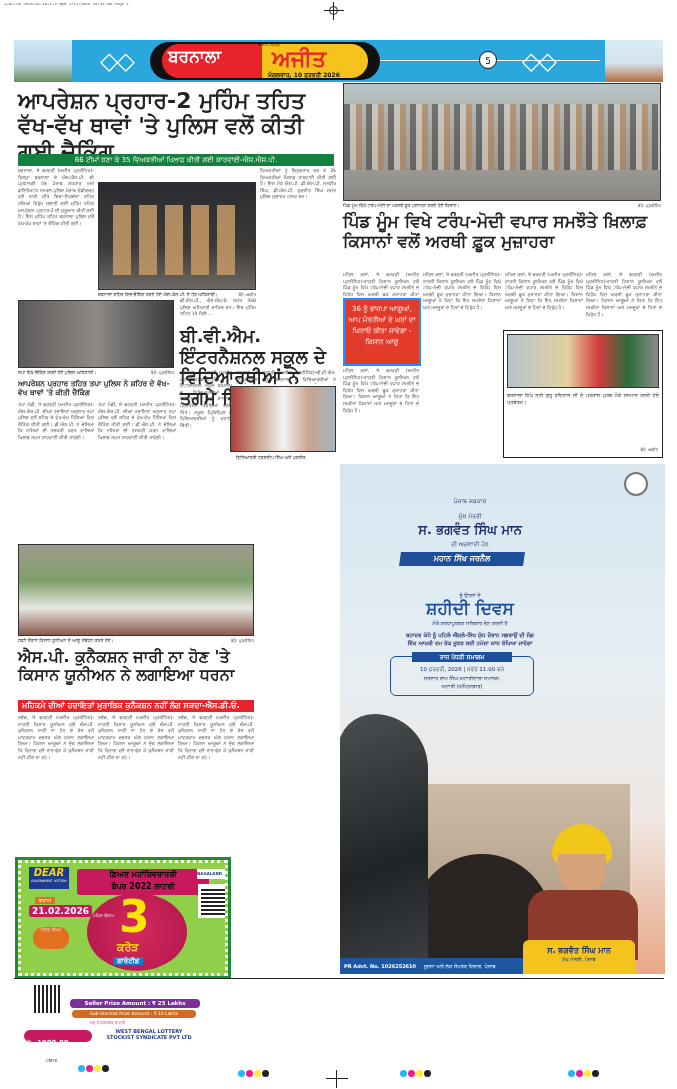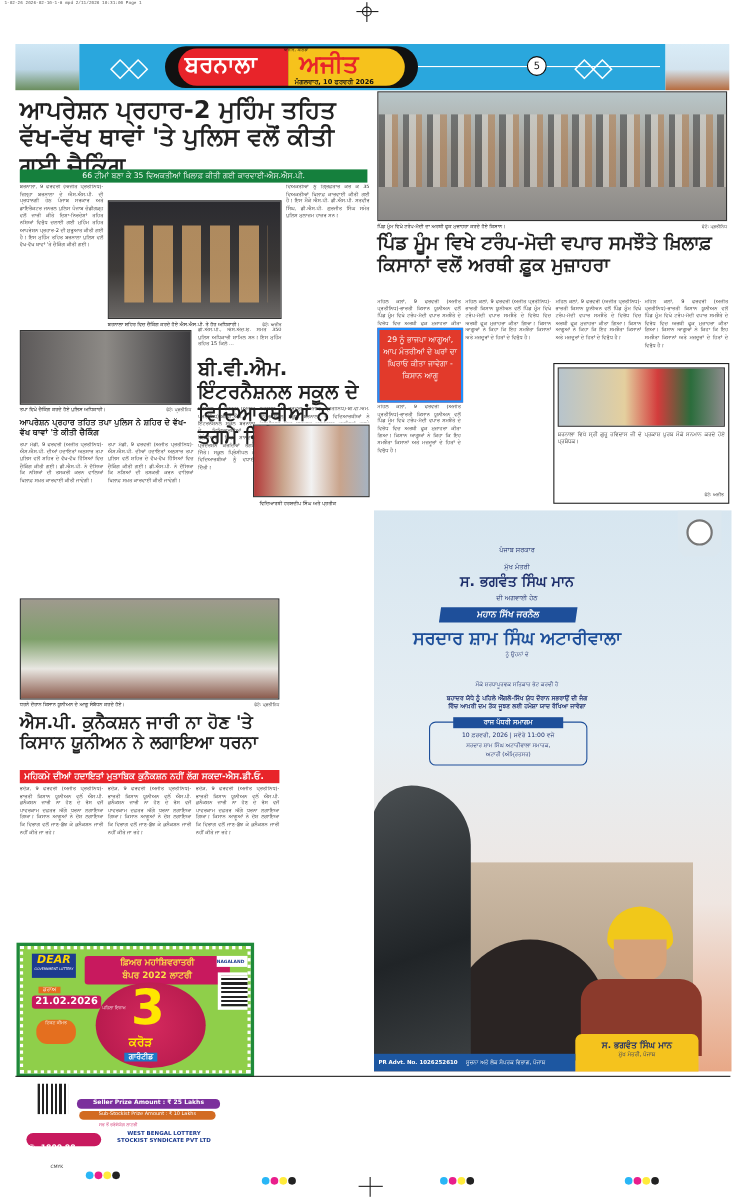--- a/index.html
+++ b/index.html
@@ -7,21 +7,21 @@
   .abs { position: absolute; }
   .slug { left: 4px; top: 2px; font-size: 4px; color: #555; font-family: "Liberation Mono", monospace; }
   .crop { background: #222; }
   .mast-left-photo { left: 14px; top: 40px; width: 58px; height: 42px; background: linear-gradient(180deg,#cfe7f5 0%,#bcd6e6 55%,#6a8d5d 100%); }
   .mast-right-photo { left: 605px; top: 40px; width: 58px; height: 42px; background: linear-gradient(180deg,#d9ecf7 0%,#d3e3ee 55%,#b56b3e 100%); }
   .mast-band { left: 72px; top: 40px; width: 533px; height: 42px; background: #2aa7dd; }
   .mast-diamonds { font-size: 24px; color:#fff; letter-spacing: -2px; line-height: 42px; }
   .mast-oval { left: 150px; top: 42px; width: 230px; height: 38px; background: #111; border-radius: 20px; }
   .mast-red { left: 162px; top: 44px; width: 100px; height: 34px; background: #e8242a; border-radius: 17px 0 0 17px; }
   .mast-yellow { left: 262px; top: 44px; width: 106px; height: 34px; background: #f6c21c; border-radius: 0 17px 17px 0; }
-  .mast-title1 { left: 168px; top: 46px; color: #fff; font-size: 21px; font-weight: bold; }
+  .mast-title1 { left: 168px; top: 46px; color: #fff; font-size: 17px; font-weight: bold; }
   .mast-title2 { left: 272px; top: 46px; color: #e8242a; font-size: 22px; font-weight: bold; }
   .mast-sub { left: 258px; top: 42px; font-size: 4px; color: #111; }
   .mast-date { left: 268px; top: 71px; font-size: 6px; color: #111; font-weight: bold; }
   .page-no { left: 479px; top: 51px; width: 18px; height: 18px; border-radius: 50%; background: #fff; color: #111; font-size: 9px; text-align: center; line-height: 18px; border: 1px solid #111; }
 
   .headline { font-family: "DejaVu Sans", sans-serif; font-weight: bold; color: #222; line-height: 1.15; }
   .hl-main { left: 18px; top: 88px; width: 316px; font-size: 22px; }
   .green-bar { left: 18px; top: 154px; width: 316px; height: 12px; background: #15803d; color: #fff; font-size: 7px; text-align: center; line-height: 12px; }
   .col { font-size: 4.6px; line-height: 6.6px; color: #333; text-align: justify; overflow: hidden; }
   .photo { background: #8a8a8a; overflow: hidden; border: 1px solid #333; }
@@ -98,42 +98,42 @@
 <div class="abs col" style="left:98px;top:715px;width:76px;height:136px;">ਭਦੌੜ, 9 ਫਰਵਰੀ (ਅਜੀਤ ਪ੍ਰਤੀਨਿਧ)-ਭਾਰਤੀ ਕਿਸਾਨ ਯੂਨੀਅਨ ਵਲੋਂ ਐਸ.ਪੀ. ਕੁਨੈਕਸ਼ਨ ਜਾਰੀ ਨਾ ਹੋਣ ਦੇ ਰੋਸ ਵਜੋਂ ਪਾਵਰਕਾਮ ਦਫ਼ਤਰ ਅੱਗੇ ਧਰਨਾ ਲਗਾਇਆ ਗਿਆ। ਕਿਸਾਨ ਆਗੂਆਂ ਨੇ ਦੋਸ਼ ਲਗਾਇਆ ਕਿ ਵਿਭਾਗ ਵਲੋਂ ਜਾਣ-ਬੁੱਝ ਕੇ ਕੁਨੈਕਸ਼ਨ ਜਾਰੀ ਨਹੀਂ ਕੀਤੇ ਜਾ ਰਹੇ।</div>
 <div class="abs col" style="left:178px;top:715px;width:76px;height:136px;">ਭਦੌੜ, 9 ਫਰਵਰੀ (ਅਜੀਤ ਪ੍ਰਤੀਨਿਧ)-ਭਾਰਤੀ ਕਿਸਾਨ ਯੂਨੀਅਨ ਵਲੋਂ ਐਸ.ਪੀ. ਕੁਨੈਕਸ਼ਨ ਜਾਰੀ ਨਾ ਹੋਣ ਦੇ ਰੋਸ ਵਜੋਂ ਪਾਵਰਕਾਮ ਦਫ਼ਤਰ ਅੱਗੇ ਧਰਨਾ ਲਗਾਇਆ ਗਿਆ। ਕਿਸਾਨ ਆਗੂਆਂ ਨੇ ਦੋਸ਼ ਲਗਾਇਆ ਕਿ ਵਿਭਾਗ ਵਲੋਂ ਜਾਣ-ਬੁੱਝ ਕੇ ਕੁਨੈਕਸ਼ਨ ਜਾਰੀ ਨਹੀਂ ਕੀਤੇ ਜਾ ਰਹੇ।</div>
 
 <div class="abs photo" style="left:343px;top:83px;width:318px;height:118px;background:linear-gradient(180deg,#b8c6c9 0%,#a9a49b 45%,#9d9a95 70%,#8a8886 100%);">
   <div class="abs" style="left:0;top:20px;width:318px;height:66px;background:repeating-linear-gradient(90deg,#3a3a3a 0 6px,#d8d2c9 6px 12px,#b07a4a 12px 18px,transparent 18px 22px);opacity:.55;"></div>
 </div>
 <div class="abs caption" style="left:343px;top:203px;width:220px;">ਪਿੰਡ ਮੂੰਮ ਵਿਖੇ ਟਰੰਪ-ਮੋਦੀ ਦਾ ਅਰਥੀ ਫੂਕ ਮੁਜ਼ਾਹਰਾ ਕਰਦੇ ਹੋਏ ਕਿਸਾਨ।</div>
 <div class="abs credit" style="left:585px;top:203px;width:76px;">ਫੋਟੋ: ਪ੍ਰਤੀਨਿਧ</div>
 <div class="abs headline" style="left:343px;top:212px;width:320px;font-size:17px;">ਪਿੰਡ ਮੂੰਮ ਵਿਖੇ ਟਰੰਪ-ਮੋਦੀ ਵਪਾਰ ਸਮਝੌਤੇ ਖ਼ਿਲਾਫ਼ ਕਿਸਾਨਾਂ ਵਲੋਂ ਅਰਥੀ ਫ਼ੂਕ ਮੁਜ਼ਾਹਰਾ</div>
 <div class="abs col" style="left:343px;top:272px;width:76px;height:24px;">ਮਹਿਲ ਕਲਾਂ, 9 ਫਰਵਰੀ (ਅਜੀਤ ਪ੍ਰਤੀਨਿਧ)-ਭਾਰਤੀ ਕਿਸਾਨ ਯੂਨੀਅਨ ਵਲੋਂ ਪਿੰਡ ਮੂੰਮ ਵਿਖੇ ਟਰੰਪ-ਮੋਦੀ ਵਪਾਰ ਸਮਝੌਤੇ ਦੇ ਵਿਰੋਧ ਵਿਚ ਅਰਥੀ ਫੂਕ ਮੁਜ਼ਾਹਰਾ ਕੀਤਾ ਗਿਆ। ਕਿਸਾਨ ਆਗੂਆਂ ਨੇ ਕਿਹਾ ਕਿ ਇਹ ਸਮਝੌਤਾ ਕਿਸਾਨਾਂ ਅਤੇ ਮਜ਼ਦੂਰਾਂ ਦੇ ਹਿਤਾਂ ਦੇ ਵਿਰੁੱਧ ਹੈ।</div>
-<div class="abs redbox" style="left:343px;top:298px;width:78px;height:68px;font-size:7px;line-height:11px;">29 ਨੂੰ ਭਾਜਪਾ ਆਗੂਆਂ, ਆਪ ਮੰਤਰੀਆਂ ਦੇ ਘਰਾਂ ਦਾ ਘਿਰਾਓ ਕੀਤਾ ਜਾਵੇਗਾ - ਕਿਸਾਨ ਆਗੂ</div>
+<div class="abs redbox" style="left:343px;top:298px;width:78px;height:68px;font-size:7px;line-height:11px;">36 ਨੂੰ ਭਾਜਪਾ ਆਗੂਆਂ, ਆਪ ਮੰਤਰੀਆਂ ਦੇ ਘਰਾਂ ਦਾ ਘਿਰਾਓ ਕੀਤਾ ਜਾਵੇਗਾ - ਕਿਸਾਨ ਆਗੂ</div>
 <div class="abs col" style="left:343px;top:368px;width:76px;height:88px;">ਮਹਿਲ ਕਲਾਂ, 9 ਫਰਵਰੀ (ਅਜੀਤ ਪ੍ਰਤੀਨਿਧ)-ਭਾਰਤੀ ਕਿਸਾਨ ਯੂਨੀਅਨ ਵਲੋਂ ਪਿੰਡ ਮੂੰਮ ਵਿਖੇ ਟਰੰਪ-ਮੋਦੀ ਵਪਾਰ ਸਮਝੌਤੇ ਦੇ ਵਿਰੋਧ ਵਿਚ ਅਰਥੀ ਫੂਕ ਮੁਜ਼ਾਹਰਾ ਕੀਤਾ ਗਿਆ। ਕਿਸਾਨ ਆਗੂਆਂ ਨੇ ਕਿਹਾ ਕਿ ਇਹ ਸਮਝੌਤਾ ਕਿਸਾਨਾਂ ਅਤੇ ਮਜ਼ਦੂਰਾਂ ਦੇ ਹਿਤਾਂ ਦੇ ਵਿਰੁੱਧ ਹੈ।</div>
 <div class="abs col" style="left:423px;top:272px;width:78px;height:184px;">ਮਹਿਲ ਕਲਾਂ, 9 ਫਰਵਰੀ (ਅਜੀਤ ਪ੍ਰਤੀਨਿਧ)-ਭਾਰਤੀ ਕਿਸਾਨ ਯੂਨੀਅਨ ਵਲੋਂ ਪਿੰਡ ਮੂੰਮ ਵਿਖੇ ਟਰੰਪ-ਮੋਦੀ ਵਪਾਰ ਸਮਝੌਤੇ ਦੇ ਵਿਰੋਧ ਵਿਚ ਅਰਥੀ ਫੂਕ ਮੁਜ਼ਾਹਰਾ ਕੀਤਾ ਗਿਆ। ਕਿਸਾਨ ਆਗੂਆਂ ਨੇ ਕਿਹਾ ਕਿ ਇਹ ਸਮਝੌਤਾ ਕਿਸਾਨਾਂ ਅਤੇ ਮਜ਼ਦੂਰਾਂ ਦੇ ਹਿਤਾਂ ਦੇ ਵਿਰੁੱਧ ਹੈ।</div>
 <div class="abs col" style="left:505px;top:272px;width:78px;height:56px;">ਮਹਿਲ ਕਲਾਂ, 9 ਫਰਵਰੀ (ਅਜੀਤ ਪ੍ਰਤੀਨਿਧ)-ਭਾਰਤੀ ਕਿਸਾਨ ਯੂਨੀਅਨ ਵਲੋਂ ਪਿੰਡ ਮੂੰਮ ਵਿਖੇ ਟਰੰਪ-ਮੋਦੀ ਵਪਾਰ ਸਮਝੌਤੇ ਦੇ ਵਿਰੋਧ ਵਿਚ ਅਰਥੀ ਫੂਕ ਮੁਜ਼ਾਹਰਾ ਕੀਤਾ ਗਿਆ। ਕਿਸਾਨ ਆਗੂਆਂ ਨੇ ਕਿਹਾ ਕਿ ਇਹ ਸਮਝੌਤਾ ਕਿਸਾਨਾਂ ਅਤੇ ਮਜ਼ਦੂਰਾਂ ਦੇ ਹਿਤਾਂ ਦੇ ਵਿਰੁੱਧ ਹੈ।</div>
 <div class="abs col" style="left:586px;top:272px;width:76px;height:56px;">ਮਹਿਲ ਕਲਾਂ, 9 ਫਰਵਰੀ (ਅਜੀਤ ਪ੍ਰਤੀਨਿਧ)-ਭਾਰਤੀ ਕਿਸਾਨ ਯੂਨੀਅਨ ਵਲੋਂ ਪਿੰਡ ਮੂੰਮ ਵਿਖੇ ਟਰੰਪ-ਮੋਦੀ ਵਪਾਰ ਸਮਝੌਤੇ ਦੇ ਵਿਰੋਧ ਵਿਚ ਅਰਥੀ ਫੂਕ ਮੁਜ਼ਾਹਰਾ ਕੀਤਾ ਗਿਆ। ਕਿਸਾਨ ਆਗੂਆਂ ਨੇ ਕਿਹਾ ਕਿ ਇਹ ਸਮਝੌਤਾ ਕਿਸਾਨਾਂ ਅਤੇ ਮਜ਼ਦੂਰਾਂ ਦੇ ਹਿਤਾਂ ਦੇ ਵਿਰੁੱਧ ਹੈ।</div>
 <div class="abs" style="left:503px;top:330px;width:160px;height:128px;border:1px solid #222;"></div>
 <div class="abs photo" style="left:507px;top:334px;width:152px;height:54px;background:linear-gradient(90deg,#b7c4cc 0%,#e4cf9e 40%,#d33c3c 60%,#2b6d3c 80%,#8b8b8b 100%);"></div>
 <div class="abs col" style="left:507px;top:392px;width:152px;height:52px;font-size:5px;">ਬਰਨਾਲਾ ਵਿਖੇ ਸ੍ਰੀ ਗੁਰੂ ਰਵਿਦਾਸ ਜੀ ਦੇ ਪ੍ਰਕਾਸ਼ ਪੁਰਬ ਮੌਕੇ ਸਨਮਾਨ ਕਰਦੇ ਹੋਏ ਪ੍ਰਬੰਧਕ।</div>
 <div class="abs credit" style="left:620px;top:447px;width:38px;">ਫੋਟੋ: ਅਜੀਤ</div>
 
 <div class="abs gov-ad">
   <div class="abs" style="left:276px;top:0;width:40px;height:42px;background:#dbe7ef;border-radius:0 0 10px 10px;">
     <div class="abs" style="left:8px;top:8px;width:24px;height:24px;border-radius:50%;border:2px solid #777;background:#fff;"></div>
   </div>
 
   <div class="gov-text" style="top:33px;font-size:6px;">ਪੰਜਾਬ ਸਰਕਾਰ</div>
   <div class="gov-text" style="top:48px;font-size:6px;">ਮੁੱਖ ਮੰਤਰੀ</div>
   <div class="gov-text" style="top:58px;font-size:13px;font-weight:bold;">ਸ. ਭਗਵੰਤ ਸਿੰਘ ਮਾਨ</div>
   <div class="gov-text" style="top:76px;font-size:6px;">ਦੀ ਅਗਵਾਈ ਹੇਠ</div>
   <div class="abs gov-blue-bar" style="left:60px;top:88px;width:124px;height:14px;font-size:8px;text-align:center;line-height:14px;transform:skewX(-8deg);">ਮਹਾਨ ਸਿੱਖ ਜਰਨੈਲ</div>
-  <div class="gov-text" style="top:106px;left:-10px;width:280px;font-size:16px;font-weight:bold;color:#1e4f9a;">ਸਰਦਾਰ ਸ਼ਾਮ ਸਿੰਘ ਅਟਾਰੀਵਾਲਾ</div>
   <div class="gov-text" style="top:128px;font-size:5px;">ਨੂੰ ਉਹਨਾਂ ਦੇ</div>
+  <div class="gov-text" style="top:134px;font-size:17px;font-weight:bold;color:#1e4f9a;">ਸ਼ਹੀਦੀ ਦਿਵਸ</div>
   <div class="gov-text" style="top:156px;font-size:5px;">ਮੌਕੇ ਸ਼ਰਧਾਪੂਰਵਕ ਸਤਿਕਾਰ ਭੇਟ ਕਰਦੀ ਹੈ</div>
   <div class="gov-text" style="top:168px;font-size:5.5px;font-weight:bold;">ਬਹਾਦਰ ਯੋਧੇ ਨੂੰ ਪਹਿਲੇ ਐਂਗਲੋ-ਸਿੱਖ ਯੁੱਧ ਦੌਰਾਨ ਸਭਰਾਉਂ ਦੀ ਜੰਗ</div>
   <div class="gov-text" style="top:176px;font-size:5.5px;font-weight:bold;">ਵਿੱਚ ਆਖ਼ਰੀ ਦਮ ਤੱਕ ਜੂਝਣ ਲਈ ਹਮੇਸ਼ਾ ਯਾਦ ਰੱਖਿਆ ਜਾਵੇਗਾ</div>
   <div class="abs" style="left:50px;top:192px;width:144px;height:40px;border:1px solid #1e4f9a;border-radius:6px;"></div>
   <div class="abs gov-blue-bar" style="left:72px;top:188px;width:100px;height:10px;font-size:6px;text-align:center;line-height:10px;">ਰਾਜ ਪੱਧਰੀ ਸਮਾਗਮ</div>
   <div class="gov-text" style="top:202px;left:0;width:244px;font-size:5.5px;">10 ਫ਼ਰਵਰੀ, 2026 | ਸਵੇਰੇ 11:00 ਵਜੇ</div>
   <div class="gov-text" style="top:211px;left:0;width:244px;font-size:5px;">ਸਰਦਾਰ ਸ਼ਾਮ ਸਿੰਘ ਅਟਾਰੀਵਾਲਾ ਸਮਾਰਕ,</div>
   <div class="gov-text" style="top:219px;left:0;width:244px;font-size:5px;">ਅਟਾਰੀ (ਅੰਮ੍ਰਿਤਸਰ)</div>
   <div class="abs" style="left:50px;top:320px;width:240px;height:176px;background:linear-gradient(180deg,#cdbba6 0%,#b7a48e 60%,#4e3c36 100%);"></div>
   <div class="abs" style="left:72px;top:390px;width:140px;height:110px;background:#2a2423;border-radius:70px 70px 0 0;"></div>
@@ -151,21 +151,21 @@
 <div class="abs gov-footer" style="width:183px;">
   <span style="font-weight:bold;">PR Advt. No. 1026252610</span>
   <span style="margin-left:6px;">ਸੂਚਨਾ ਅਤੇ ਲੋਕ ਸੰਪਰਕ ਵਿਭਾਗ, ਪੰਜਾਬ</span>
 </div>
 
 <div class="abs lot">
   <div class="abs" style="left:8px;top:4px;width:40px;height:22px;background:#1d3c8f;color:#ffd400;text-align:center;">
     <div style="font-size:10px;font-weight:bold;font-style:italic;line-height:12px;">DEAR</div>
     <div style="font-size:3px;color:#fff;">GOVERNMENT LOTTERY</div>
   </div>
-  <div class="abs" style="left:56px;top:6px;width:132px;height:26px;background:#c8195e;color:#fde047;text-align:center;border-radius:3px;">
+  <div class="abs" style="left:56px;top:6px;width:132px;height:26px;background:#c8195e;color:#000000;text-align:center;border-radius:3px;">
     <div style="font-size:8px;font-weight:bold;line-height:12px;">ਫ਼ਿਅਰ ਮਹਾਂਸ਼ਿਵਰਾਤਰੀ</div>
     <div style="font-size:8px;font-weight:bold;line-height:12px;">ਬੰਪਰ 2022 ਲਾਟਰੀ</div>
   </div>
   <div class="abs" style="left:176px;top:6px;width:34px;height:10px;background:#fff;color:#1d3c8f;font-size:4px;font-weight:bold;line-height:10px;">NAGALAND</div>
   <div class="abs" style="left:180px;top:24px;width:28px;height:28px;background:repeating-linear-gradient(0deg,#222 0 2px,#fff 2px 4px),#fff;outline:3px solid #fff;"></div>
   <div class="abs" style="left:14px;top:34px;font-size:5px;color:#fff;background:#e46f1f;padding:0 4px;">ਡਰਾਅ</div>
   <div class="abs" style="left:8px;top:42px;font-size:9px;font-weight:bold;color:#fff;background:#c8195e;padding:1px 3px;border-radius:3px;">21.02.2026</div>
   <div class="abs" style="left:12px;top:64px;width:36px;height:22px;background:#e46f1f;color:#fff;border-radius:10px;text-align:center;">
     <div style="font-size:4px;">ਟਿਕਟ ਕੀਮਤ</div>
     <div style="font-size:10px;font-weight:bold;line-height:12px;margin-top:48px;">₹500</div>

